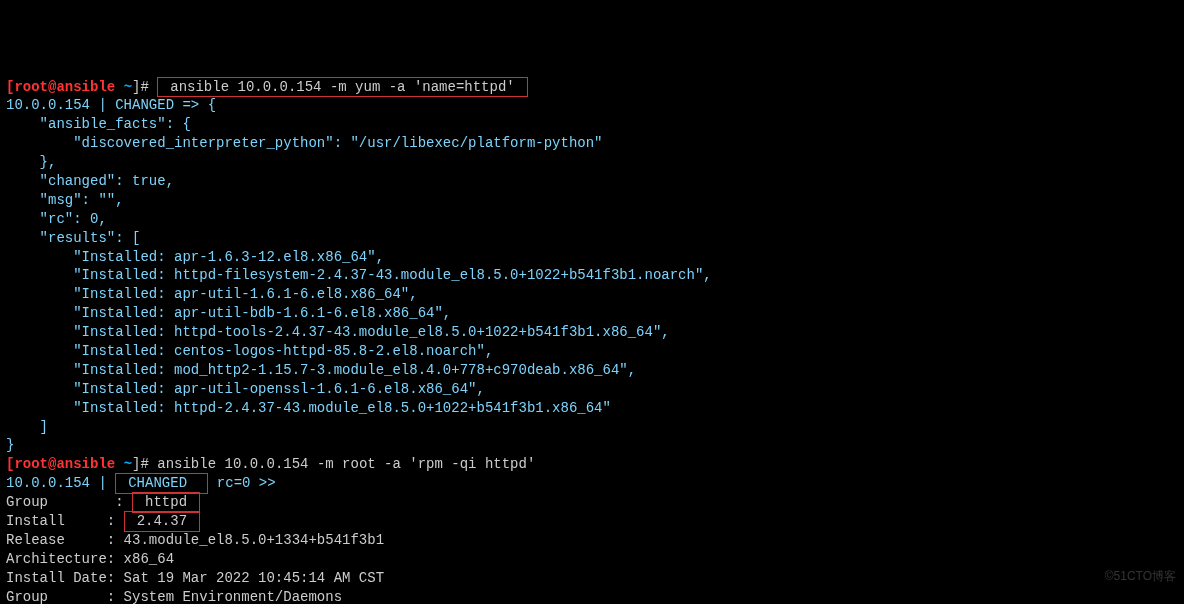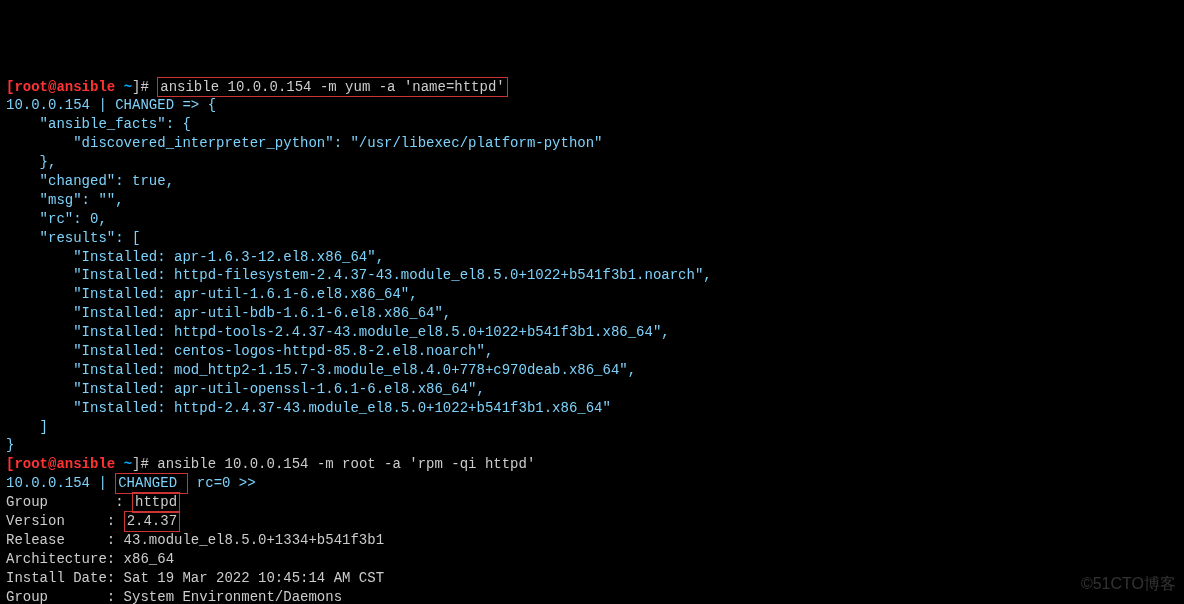--- a/index.html
+++ b/index.html
@@ -16,29 +16,29 @@
     white-space: pre;
   }
   .prompt-user { color: #ff3333; font-weight: bold; }
   .prompt-tilde { color: #00aaff; font-weight: bold; }
   .prompt-hash { color: #ccc; }
   .cmd { color: #ccc; }
   .yellow { color: #7dd3fc; }
   .box {
     border: 1px solid #cc3333;
     display: inline-block;
-    padding: 0 2px;
+    padding: 0 12px;
     margin: -1px 0;
   }
   .watermark {
     position: absolute;
     right: 8px;
-    bottom: 9px;
+    bottom: 20px;
     color: rgba(200,200,200,0.25);
-    font-size: 16px;
+    font-size: 12px;
     font-family: sans-serif;
   }
 </style>
 </head>
 <body>
 
 
 
 <div><span><span class="prompt-user">[</span><span class="prompt-user">root@ansible</span><span class="prompt-user"> </span><span class="prompt-tilde">~</span><span class="prompt-hash">]#</span><span> </span><span class="box cmd">ansible 10.0.0.154 -m yum -a 'name=httpd'</span></span>
 <span class="yellow">10.0.0.154 | CHANGED =&gt; {</span>
@@ -56,21 +56,21 @@
 <span class="yellow">        "Installed: httpd-tools-2.4.37-43.module_el8.5.0+1022+b541f3b1.x86_64",</span>
 <span class="yellow">        "Installed: centos-logos-httpd-85.8-2.el8.noarch",</span>
 <span class="yellow">        "Installed: mod_http2-1.15.7-3.module_el8.4.0+778+c970deab.x86_64",</span>
 <span class="yellow">        "Installed: apr-util-openssl-1.6.1-6.el8.x86_64",</span>
 <span class="yellow">        "Installed: httpd-2.4.37-43.module_el8.5.0+1022+b541f3b1.x86_64"</span>
 <span class="yellow">    ]</span>
 <span class="yellow">}</span>
 <span><span class="prompt-user">[</span><span class="prompt-user">root@ansible</span><span class="prompt-user"> </span><span class="prompt-tilde">~</span><span class="prompt-hash">]#</span><span> </span><span class="cmd">ansible 10.0.0.154 -m root -a 'rpm -qi httpd'</span></span>
 <span class="yellow"><span>10.0.0.154 | </span><span class="box">CHANGED </span><span> rc=0 &gt;&gt;</span></span>
 <span><span>Group        : </span><span class="box">httpd</span></span>
-<span><span>Version     : </span><span class="box">2.4.37</span></span>
+<span><span>Install     : </span><span class="box">2.4.37</span></span>
 <span>Release     : 43.module_el8.5.0+1334+b541f3b1</span>
 <span>Architecture: x86_64</span>
 <span>Install Date: Sat 19 Mar 2022 10:45:14 AM CST</span>
 <span>Group       : System Environment/Daemons</span>
 
 
 </div>
 
 <div class="watermark">©51CTO博客</div>
 

